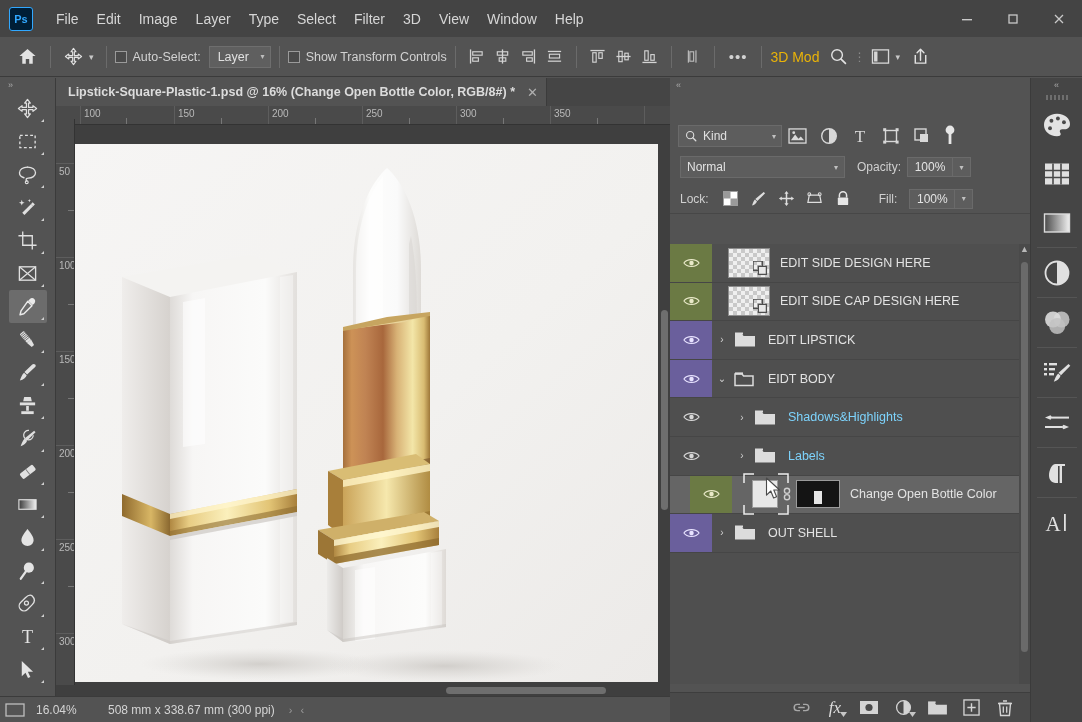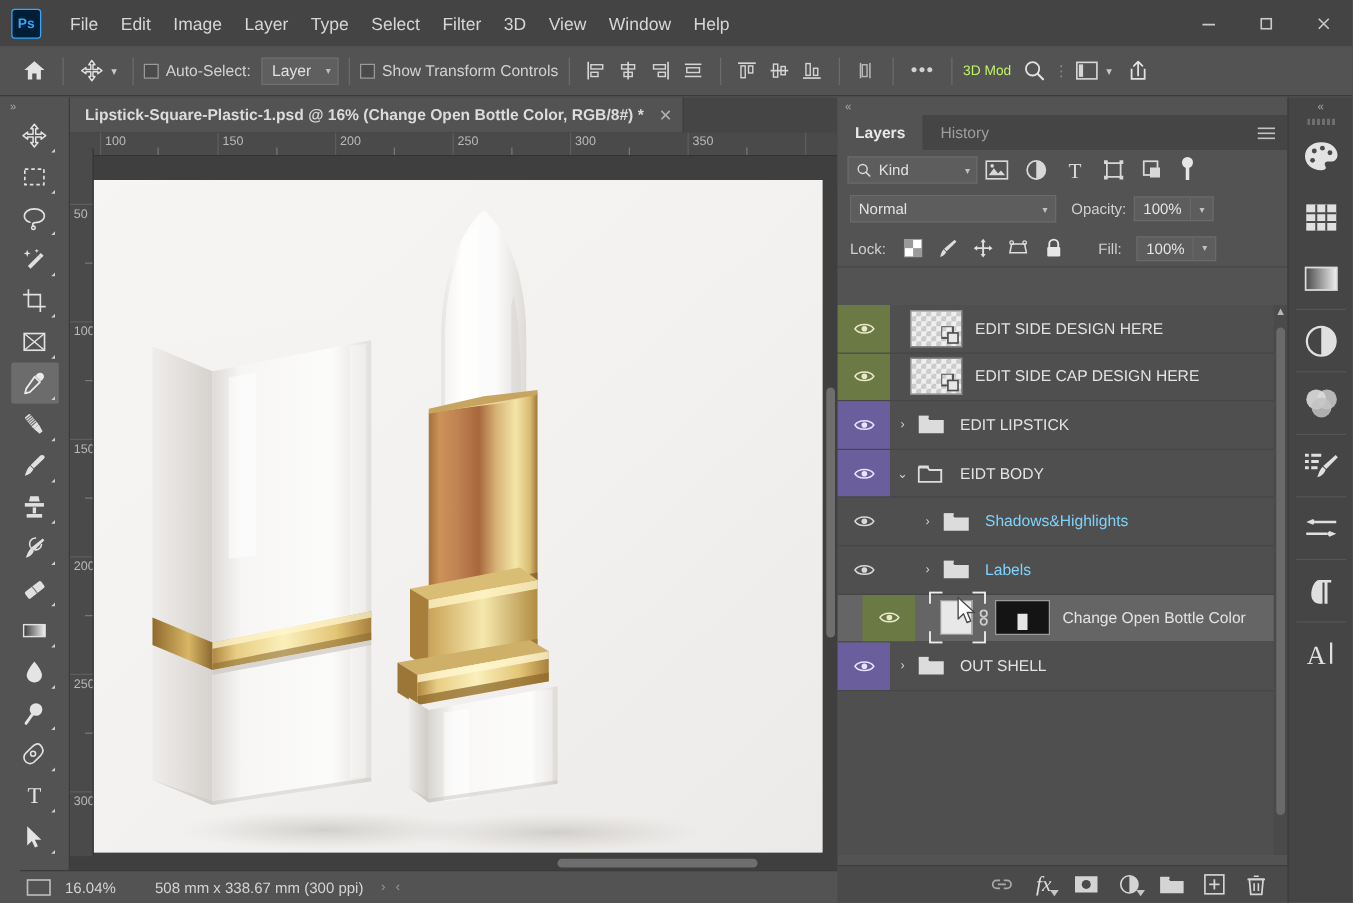--- a/index.html
+++ b/index.html
@@ -55,21 +55,21 @@
   }
   .opt-label { color: #d2d2d2; font-size: 12.5px; white-space: nowrap; }
   .opt-select {
     background: #5f5f5f; border: 1px solid #6e6e6e; color: #e0e0e0;
     font-size: 12.5px; padding: 3px 16px 3px 8px; margin-left: 8px;
     position: relative; min-width: 62px; height: 22px; display:flex; align-items:center;
   }
   .opt-select .car { position: absolute; right: 5px; font-size: 8px; color: #bdbdbd; }
   .opt-grp { display:flex; align-items:center; }
   .align-ico { width: 26px; height: 24px; display:flex;align-items:center;justify-content:center; }
-  .opt-3d { color: #bef264; font-size: 11px; white-space: nowrap; }
+  .opt-3d { color: #eab308; font-size: 14px; white-space: nowrap; }
   .opt-dots { color:#d2d2d2; font-size:15px; letter-spacing:1px; padding: 0 6px;}
 
   
   .toolbar {
     position: absolute; left: 0; top: 78px; width: 56px; height: 644px;
     background: #535353; border-right: 1px solid #3b3b3b;
     display: flex; flex-direction: column; align-items: center;
   }
   .tb-handle { width: 100%; height: 14px; display:flex; align-items:center; justify-content:flex-start; padding-left:8px; }
   .tb-handle span { color:#a9a9a9; font-size:9px; }
@@ -126,21 +126,21 @@
     position: absolute; right: 0; top: 19px; width: 11px; height: 571px; background: #3f3f3f;
   }
   .scroll-v .thumb { position:absolute; left:2px; top:185px; width:7px; height:200px; background:#6e6e6e; border-radius:4px;}
   .scroll-h {
     position: absolute; left: 56px; bottom: 26px; width: 614px; height: 11px; background: #3f3f3f;
   }
   .scroll-h .thumb { position:absolute; left:390px; top:2px; width:160px; height:7px; background:#6e6e6e; border-radius:4px;}
 
   
   .statusbar {
-    position: absolute; left: 16px; bottom: 0; width: 670px; height: 26px;
+    position: absolute; left: 0; bottom: 0; width: 670px; height: 26px;
     background: #535353; display: flex; align-items: center; border-top: 1px solid #3b3b3b;
   }
   .sb-icon { width:30px; display:flex; justify-content:center; }
   .sb-zoom { color: #d4d4d4; font-size: 12px; margin-left: 6px; min-width: 52px; }
   .sb-dims { color: #d4d4d4; font-size: 12px; margin-left: 20px; }
   .sb-arr { color: #9a9a9a; font-size: 11px; margin-left: 14px; }
 
   
   .panels {
     position: absolute; left: 670px; top: 78px; width: 360px; height: 644px;
@@ -786,31 +786,20 @@
     <div class="sb-dims">508 mm x 338.67 mm (300 ppi)</div>
     <div class="sb-arr">›</div>
     <div class="sb-arr" style="margin-left:8px;">‹</div>
   </div>
 
   <div class="panels">
     <div class="panel-collapse">
       <span>«</span>
     </div>
 
-    <div class="paneltabs">
-      <div class="ptab active">Layers</div>
-      <div class="ptab">History</div>
-      <div class="ptab-menu">
-        <svg width="14" height="12" viewBox="0 0 14 12">
-          <rect x="0" y="1" width="14" height="1.3" fill="#c2c2c2"></rect>
-          <rect x="0" y="5" width="14" height="1.3" fill="#c2c2c2"></rect>
-          <rect x="0" y="9" width="14" height="1.3" fill="#c2c2c2"></rect>
-        </svg>
-      </div>
-    </div>
 
     <div class="filterbar">
       <div class="kind-select">
         <svg width="12" height="12" viewBox="0 0 14 14">
           <circle cx="6" cy="6" r="4.2" fill="none" stroke="#dcdcdc" stroke-width="1.3"></circle>
           <path d="M9.1 9.1 L12.6 12.6" stroke="#dcdcdc" stroke-width="1.5" stroke-linecap="round"></path>
         </svg>
         <span class="lbl">Kind</span>
         <span class="car">▾</span>
       </div>

